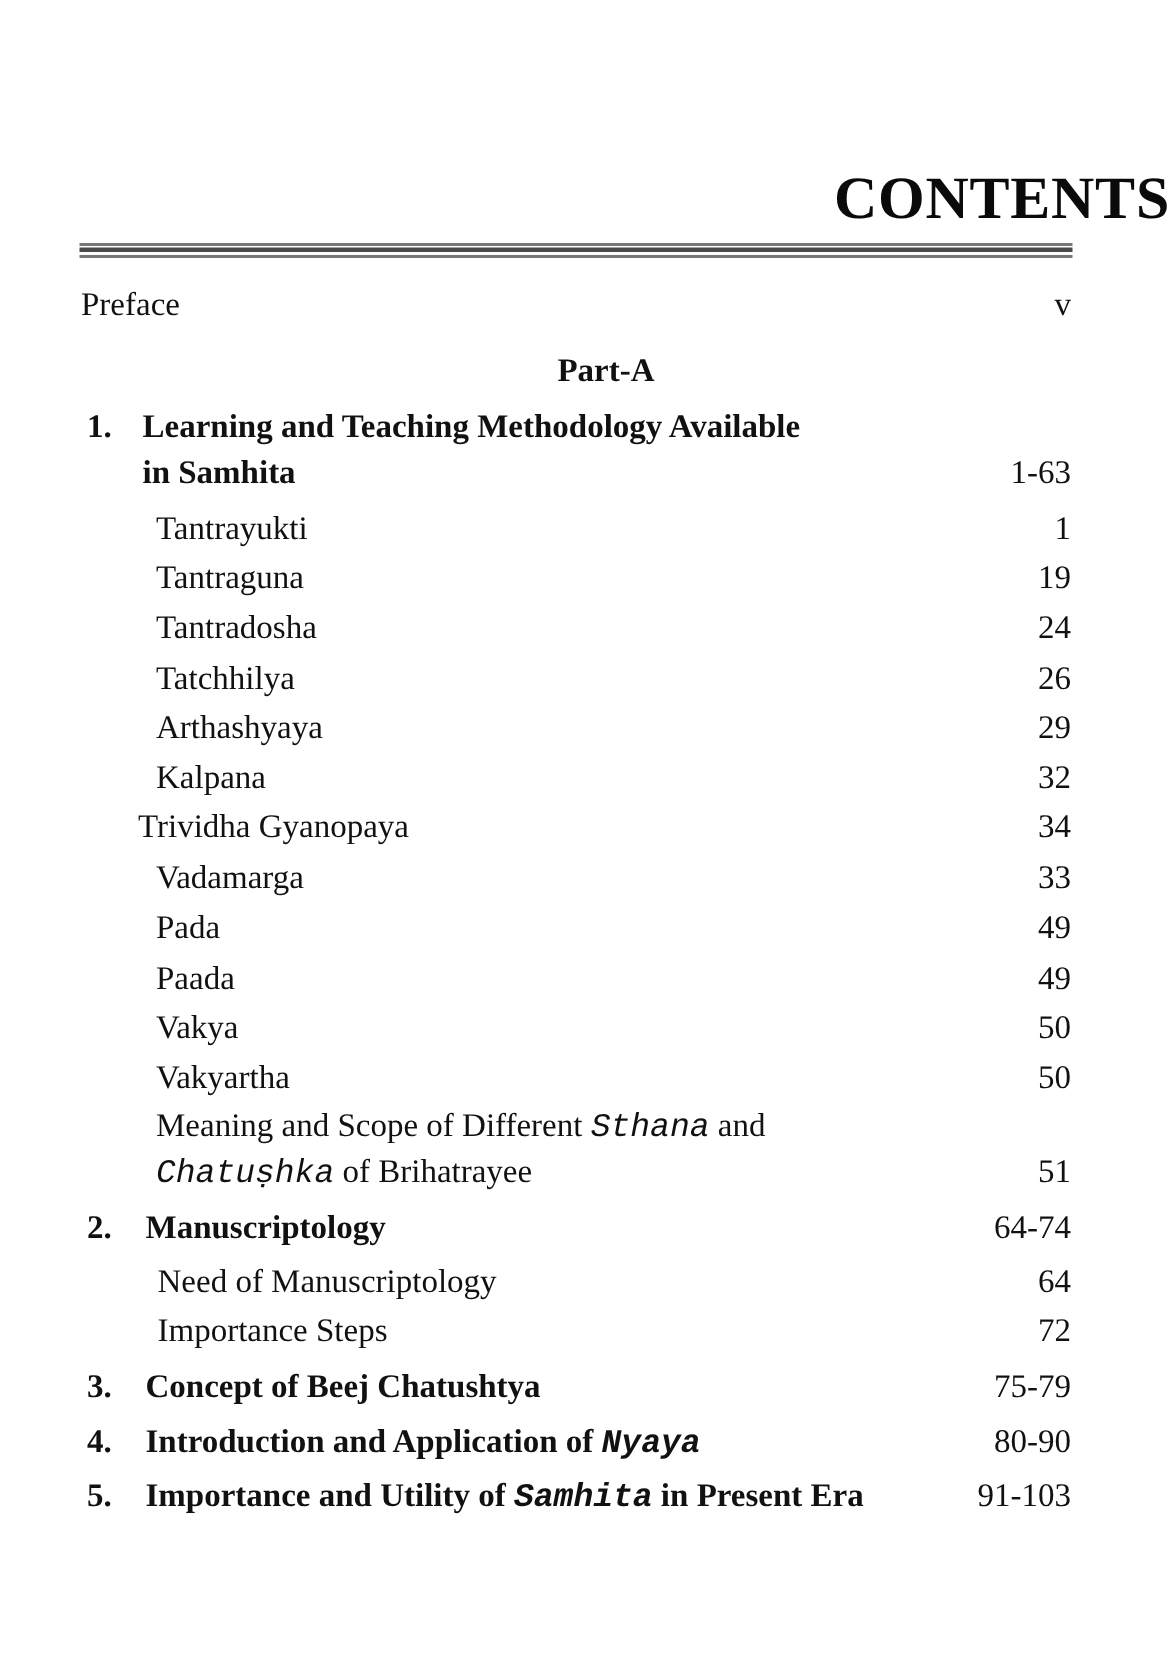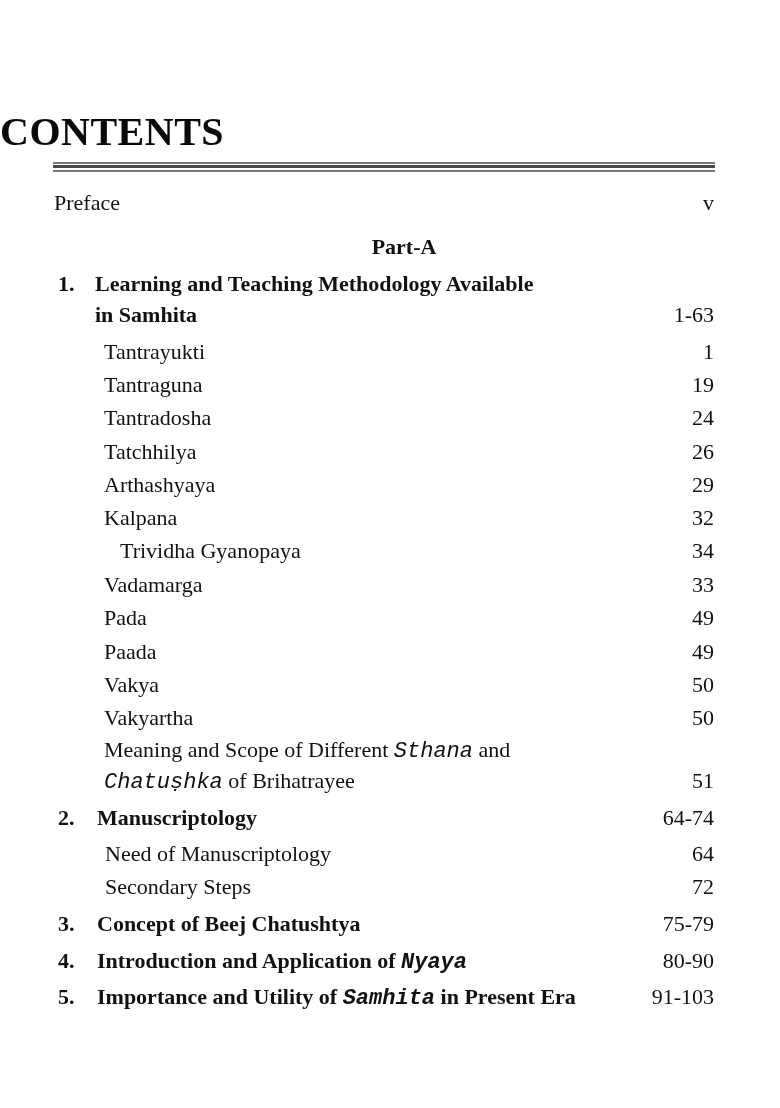--- a/index.html
+++ b/index.html
@@ -2,21 +2,21 @@
 <html><head>
 <meta charset="utf-8">
 <style>
   html, body { margin: 0; padding: 0; background: #ffffff; }
   body {
     width: 780px; height: 1108px; position: relative; overflow: hidden;
     font-family: "DejaVu Serif", "Liberation Serif", serif;
     color: #111;
   }
   .title {
-    position: absolute; top: 108px; left: 0; width: 780px; text-align: left;
+    position: absolute; top: 108px; left: 0; width: 780px; text-align: right;
     font-family: "Liberation Serif", serif; font-weight: bold; font-size: 40px;
     letter-spacing: 0.5px; color: #0a0a0a;
   }
   .rule { position: absolute; left: 53px; width: 662px; }
   .rule-a { top: 162px; height: 2px; background: #777; }
   .rule-b { top: 165px; height: 3px; background: #4a4a4a; }
   .rule-c { top: 170px; height: 2px; background: #777; }
 
   .row { position: absolute; left: 0; width: 780px; font-family: "Liberation Serif", serif; font-size: 22px; line-height: 26px; }
   .row .num { position: absolute; left: 58px; font-weight: bold; }
@@ -68,21 +68,21 @@
 </div>
 <div class="row" style="top:472px;">
   <span class="label" style="left:104px;">Arthashyaya</span>
   <span class="page">29</span>
 </div>
 <div class="row" style="top:505px;">
   <span class="label" style="left:104px;">Kalpana</span>
   <span class="page">32</span>
 </div>
 <div class="row" style="top:538px;">
-  <span class="label" style="left:120px;text-align:right;">Trividha Gyanopaya</span>
+  <span class="label" style="left:92px;text-align:right;">Trividha Gyanopaya</span>
   <span class="page">34</span>
 </div>
 <div class="row" style="top:572px;">
   <span class="label" style="left:104px;text-align:right;">Vadamarga</span>
   <span class="page">33</span>
 </div>
 <div class="row" style="top:605px;">
   <span class="label" style="left:104px;">Pada</span>
   <span class="page">49</span>
 </div>
@@ -109,21 +109,21 @@
 <div class="row bold" style="top:805px;">
   <span class="num">2.</span>
   <span class="label" style="left:97px;">Manuscriptology</span>
   <span class="page" style="font-weight:normal;">64-74</span>
 </div>
 <div class="row" style="top:841px;">
   <span class="label" style="left:105px;">Need of Manuscriptology</span>
   <span class="page">64</span>
 </div>
 <div class="row" style="top:874px;">
-  <span class="label" style="left:105px;">Secondary Steps</span>
+  <span class="label" style="left:105px;">Importance Steps</span>
   <span class="page">72</span>
 </div>
 
 <div class="row bold" style="top:911px;">
   <span class="num">3.</span>
   <span class="label" style="left:97px;">Concept of Beej Chatushtya</span>
   <span class="page" style="font-weight:normal;">75-79</span>
 </div>
 
 <div class="row bold" style="top:948px;">

